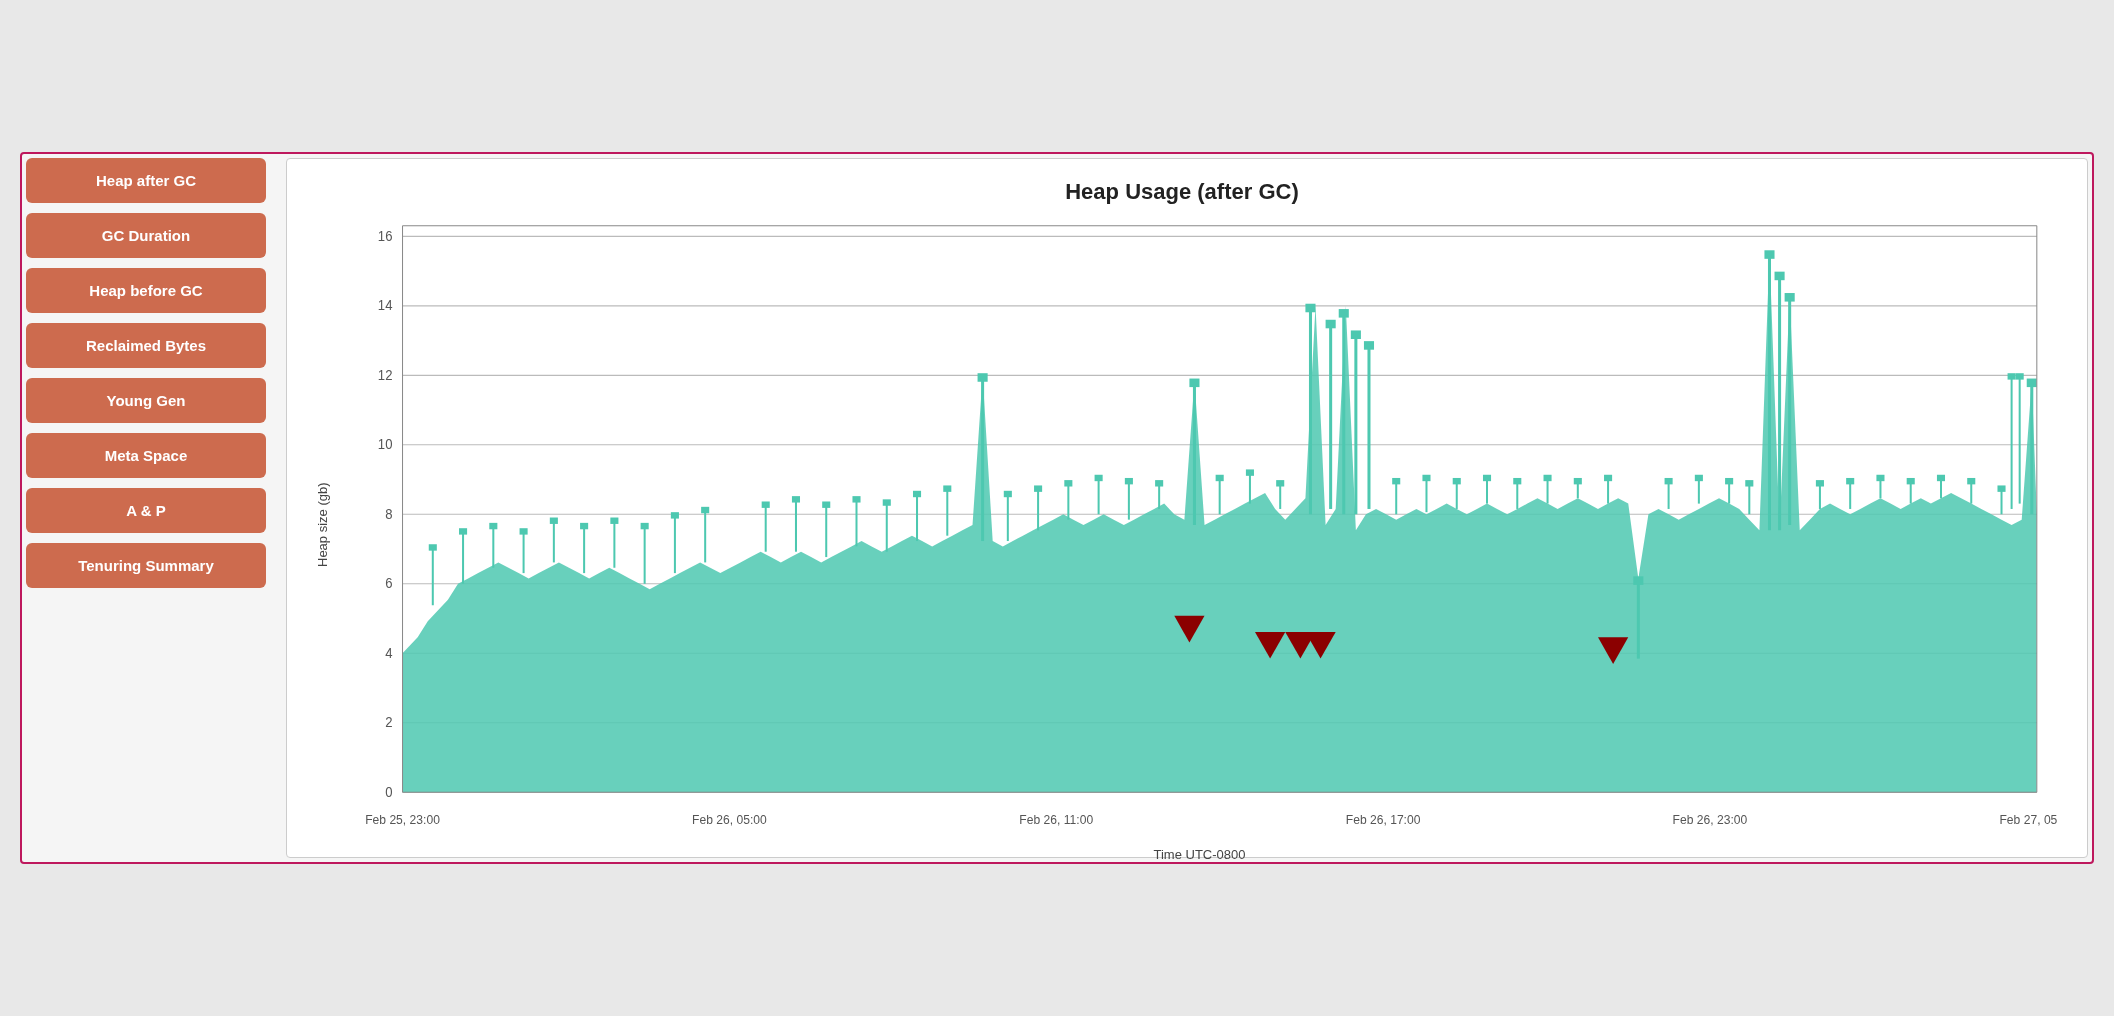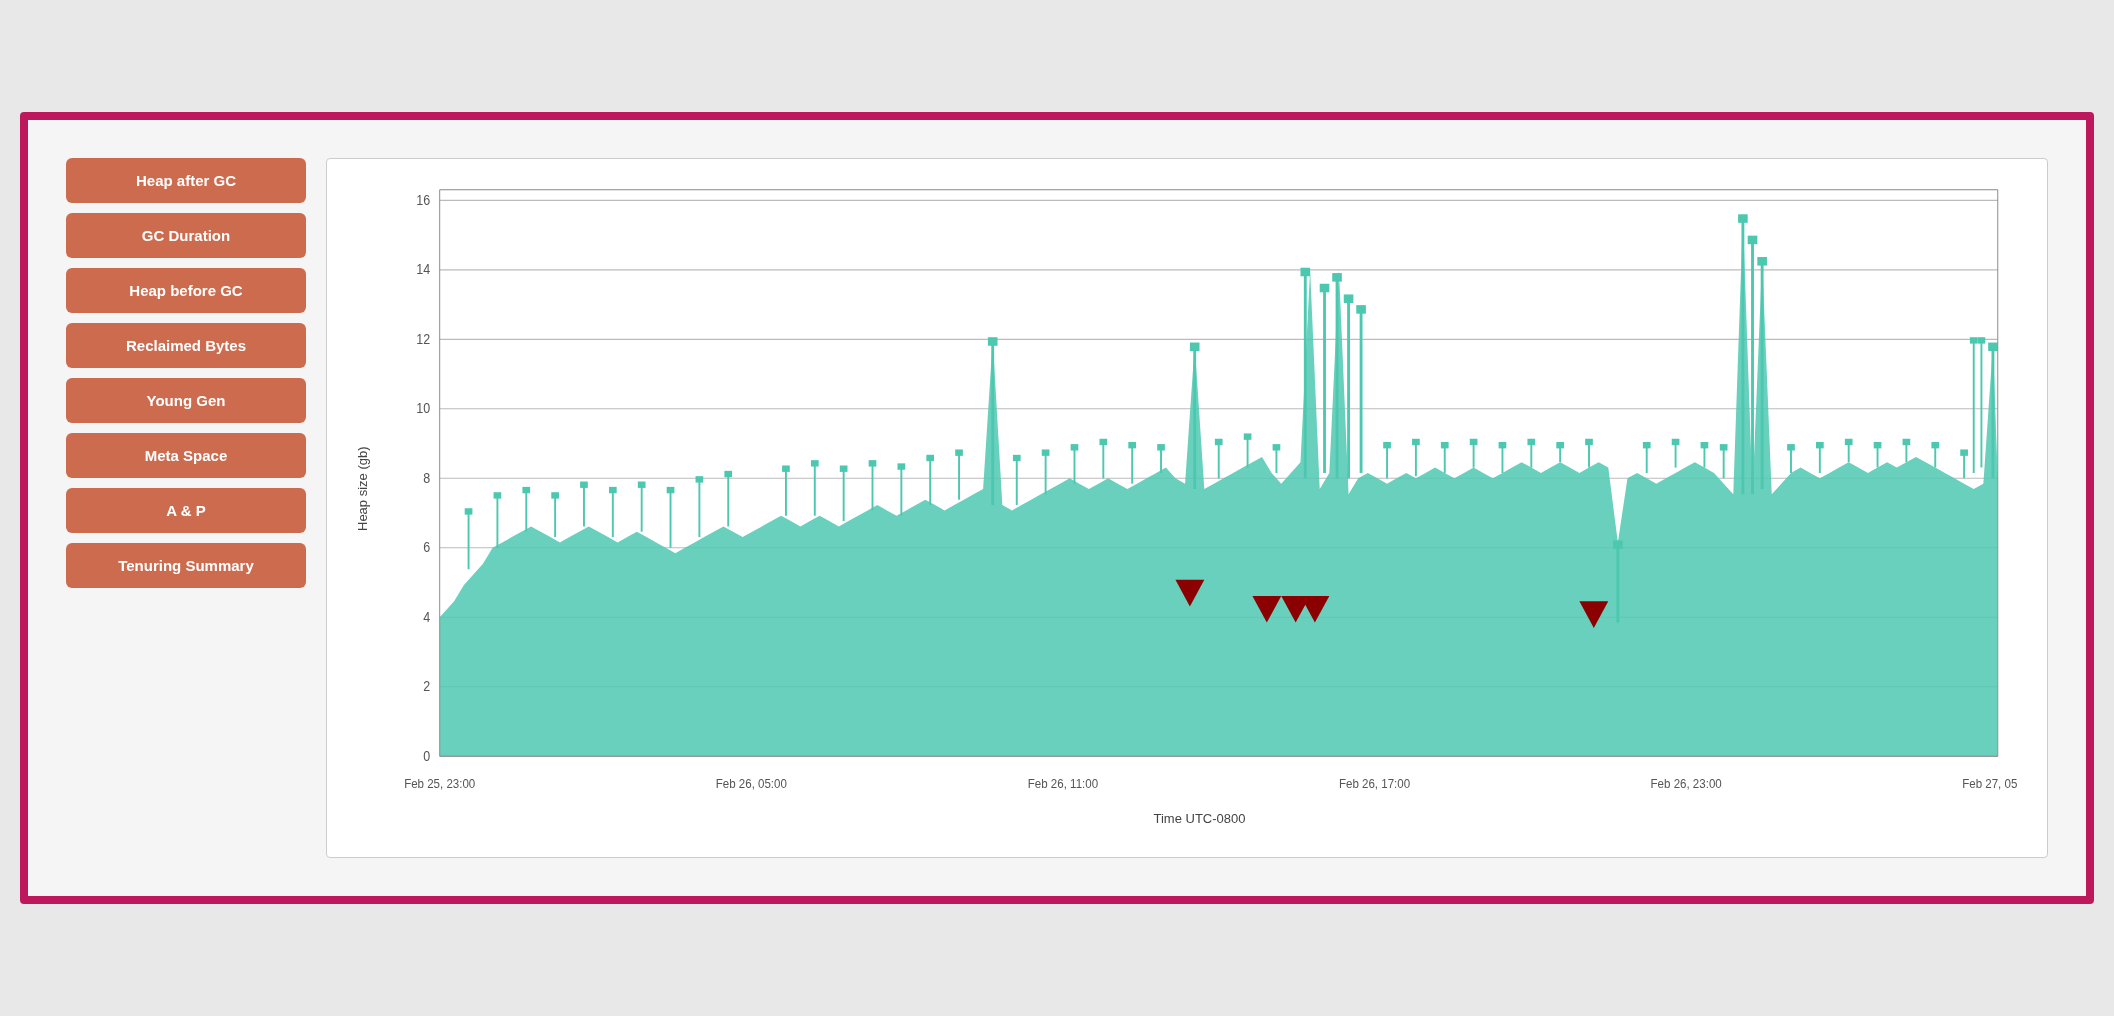--- a/index.html
+++ b/index.html
@@ -7,26 +7,26 @@
       background: #e8e8e8;
       font-family: Arial, sans-serif;
       display: flex;
       align-items: center;
       justify-content: center;
       min-height: 100vh;
       padding: 20px;
     }
     .main-container {
       background: #f5f5f5;
-      border: 8px solid #be185d;
+      border: 2px solid #be185d;
       border-radius: 4px;
       display: flex;
       width: 2074px;
       max-width: 100%;
-      padding: 38px;
+      padding: 4px;
       gap: 20px;
     }
     .sidebar {
       display: flex;
       flex-direction: column;
       gap: 10px;
       width: 240px;
       flex-shrink: 0;
     }
     .sidebar-btn {
@@ -99,20 +99,21 @@
       <button class="sidebar-btn">GC Duration</button>
       <button class="sidebar-btn">Heap before GC</button>
       <button class="sidebar-btn">Reclaimed Bytes</button>
       <button class="sidebar-btn">Young Gen</button>
       <button class="sidebar-btn">Meta Space</button>
       <button class="sidebar-btn">A &amp; P</button>
       <button class="sidebar-btn">Tenuring Summary</button>
     </div>
 
   <div class="chart-area">
+    <div class="chart-title">Heap Usage (after GC)</div>
     <div class="chart-wrapper">
       <div class="y-axis-label">Heap size (gb)</div>
       <div class="chart-inner">
         <svg class="chart-svg" viewBox="0 0 1700 580" preserveAspectRatio="none">
 
           <defs>
             <clipPath id="chartClip">
               <rect x="60" y="10" width="1620" height="540"></rect>
             </clipPath>
           </defs>

